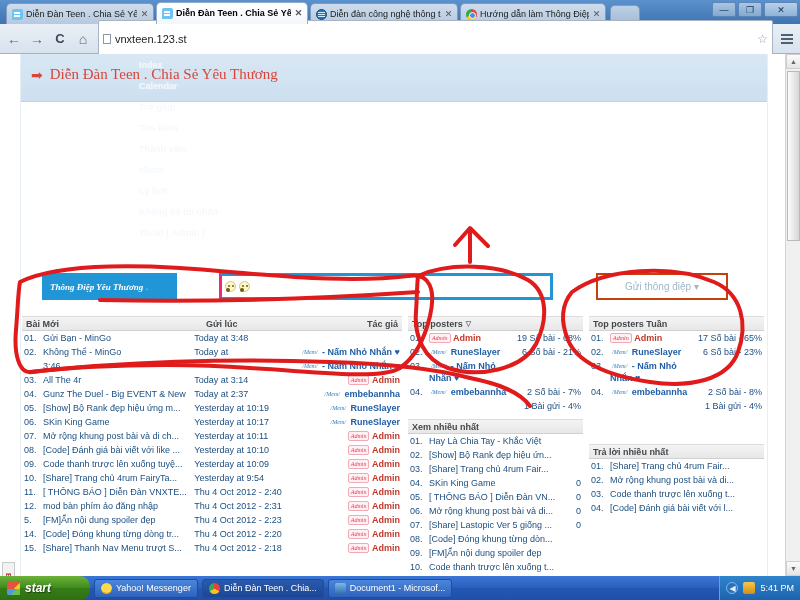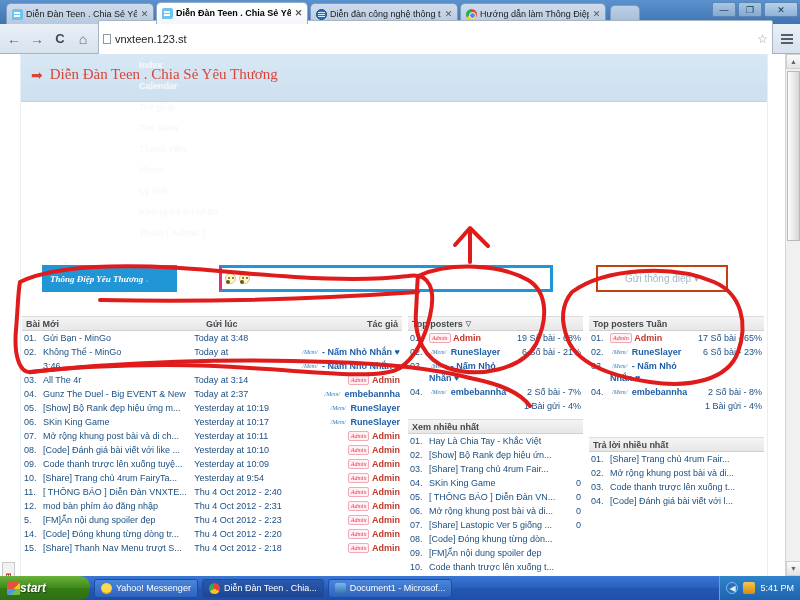--- a/index.html
+++ b/index.html
@@ -175,21 +175,21 @@
     padding: 2px 4px; font-size: 9px; line-height: 12px;
   }
   #login-line1 { color: #c0392b; }
   #login-line1 b { color: #a3241a; }
   #login-line2, #login-line3 { color: #245a2a; }
 
   #forum-blank { height: 118px; background: #fff; }
 
   
   #msgbar {
-    position: absolute; left: 42px; top: 211px; width: 686px; height: 27px;
+    position: absolute; left: 42px; top: 219px; width: 686px; height: 27px;
     display: flex; align-items: stretch; gap: 40px;
   }
   #msgbar-label {
     width: 135px; background: #2196d6; color: #fff;
     display: flex; align-items: center; padding-left: 8px;
     font-size: 9px; font-style: italic; font-weight: bold;
     font-family: "Liberation Serif", serif;
   }
   #msgbar-label .faded { color: #7cc4e8; margin-left: 3px; }
   #msgbar-input-wrap {
@@ -276,21 +276,21 @@
   
   #taskbar {
     position: absolute; left: 0; bottom: 0; width: 800px; height: 24px;
     background: linear-gradient(#3b77d4, #2a5fbe 48%, #2457b4 52%, #1f4fa8);
     display: flex; align-items: center;
   }
   #start-button {
     width: 90px; height: 24px;
     background: linear-gradient(#6cb23a, #3e8a1c 50%, #357c17 51%, #2f6f13);
     border-radius: 0 10px 10px 0;
-    display: flex; align-items: center; padding-left: 7px;
+    display: flex; align-items: center; gap: 5px; padding-left: 7px;
     color: #fff; font-weight: bold; font-style: italic; font-size: 12px;
     text-shadow: 1px 1px 1px rgba(0,0,0,.45);
   }
   #start-flag {
     width: 13px; height: 13px;
     background:
       linear-gradient(135deg, #e8513f 0 50%, #f7c325 0 100%);
     border-radius: 2px; position: relative; overflow: hidden;
   }
   #start-flag::after {
@@ -661,21 +661,21 @@
                     <td class="stat">2 Số bài - 8%</td>
                   </tr>
                   <tr>
                     <td class="num"></td>
                     <td class="subj"></td>
                     <td class="stat">1 Bài gửi - 4%</td>
                   </tr>
                 </tbody>
             </table>
           </div>
-          <div class="panel" style="margin-top:24px;">
+          <div class="panel" style="margin-top:31px;">
             <div class="panel-head">
               <span>Trả lời nhiều nhất</span>
             </div>
             <table class="rows">
               <tbody id="mostreplied-rows">
                   <tr>
                     <td class="num">01.</td>
                     <td class="subj">[Share] Trang chủ 4rum Fair...</td>
                   </tr>
                   <tr>

